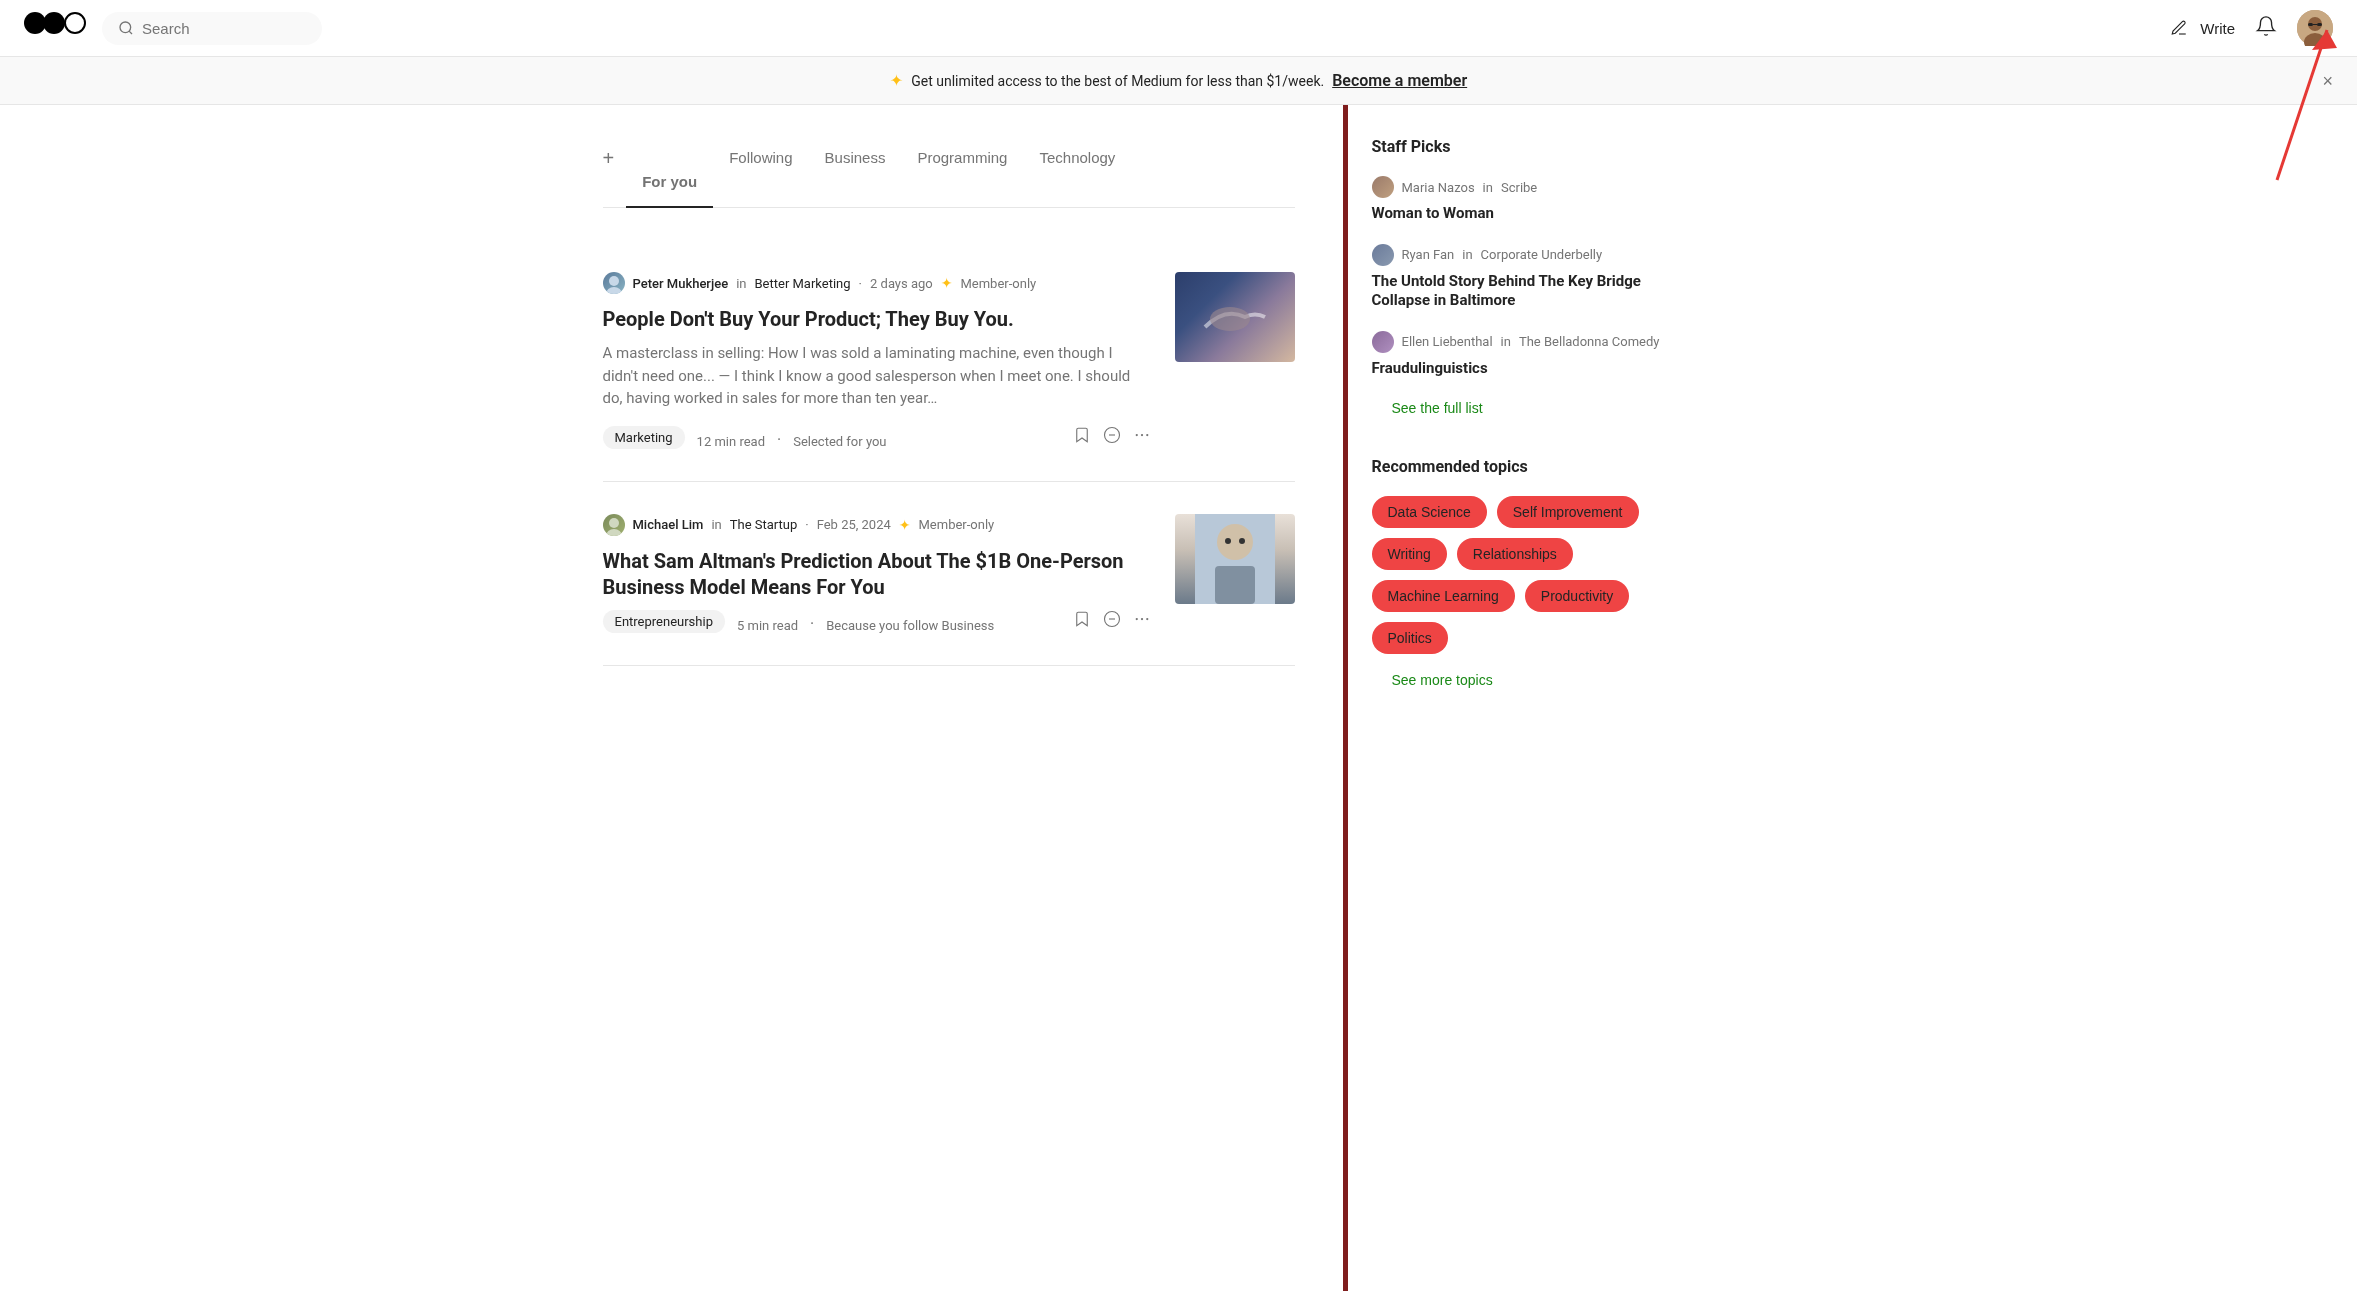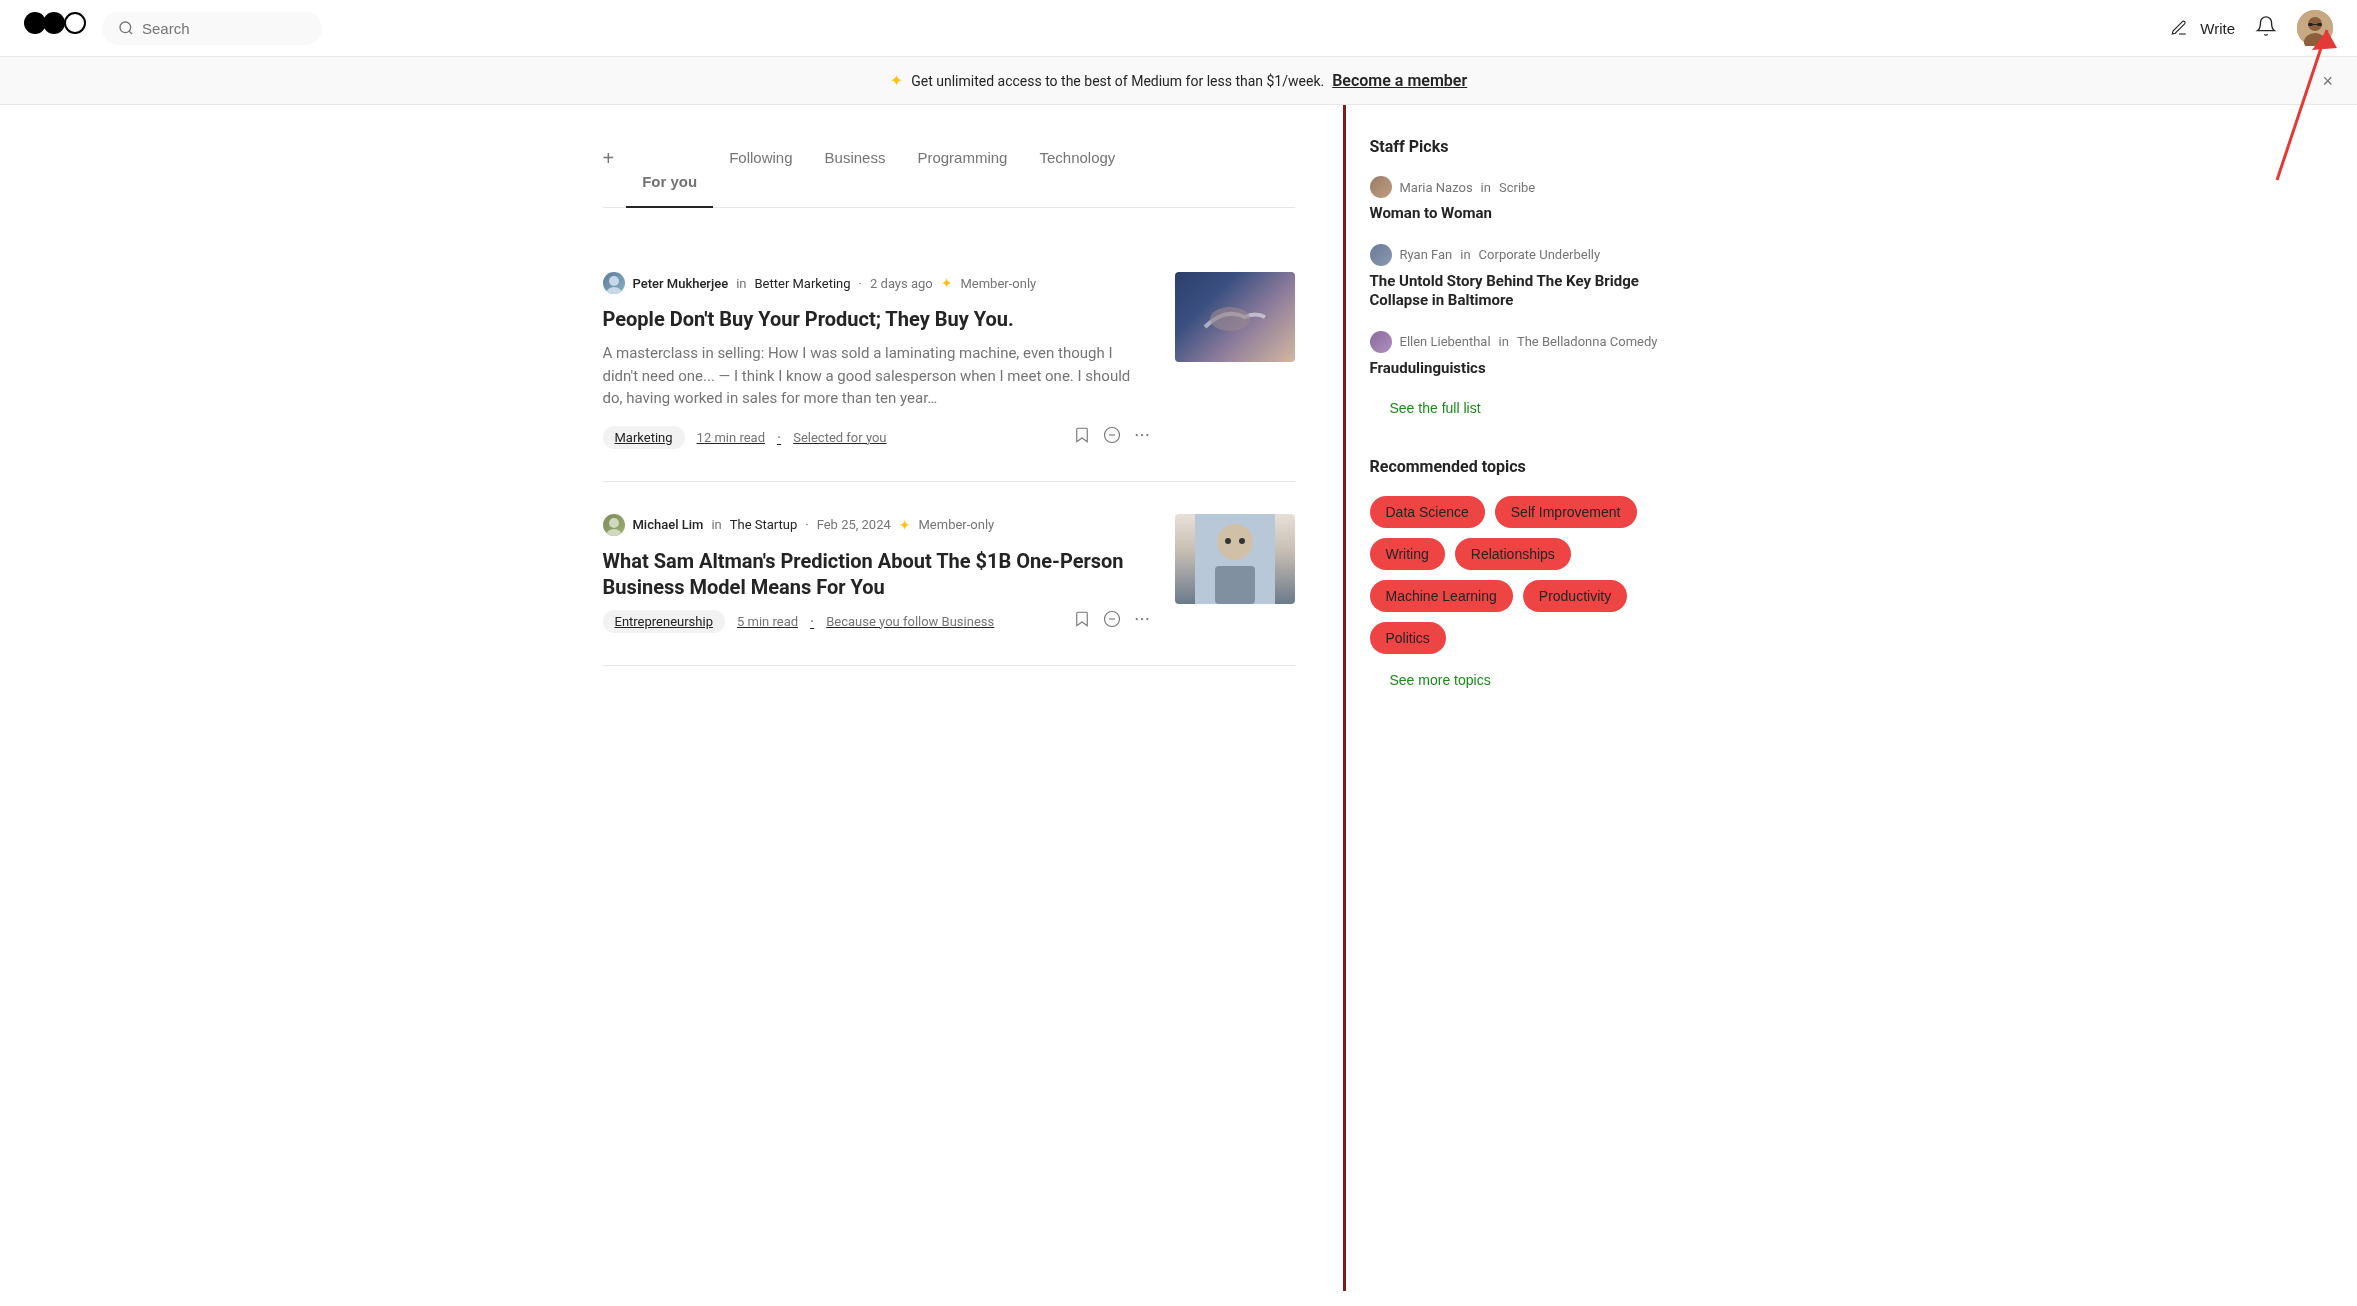--- a/index.html
+++ b/index.html
@@ -63,21 +63,21 @@
     }
 
     
     .main-layout {
       display: flex;
       max-width: 1200px;
       margin: 0 auto;
       padding: 0 24px;
     }
     .content-area { flex: 1; max-width: 740px; padding-right: 48px; }
-    .sidebar { width: 340px; padding-top: 32px; padding-left: 24px; border-left: 3px solid #7f1d1d; min-height: calc(100vh - 120px); }
+    .sidebar { width: 340px; padding-top: 32px; padding-left: 24px; border-left: 5px solid #7f1d1d; min-height: calc(100vh - 120px); }
 
     
     .tabs {
       display: flex; align-items: center; gap: 0;
       padding: 20px 0 0 0;
       border-bottom: 1px solid #e6e6e6;
       margin-bottom: 32px;
     }
     .tab-add {
       background: none; border: none; cursor: pointer;
@@ -118,21 +118,21 @@
     .pub-name { color: #242424; }
     .member-star { color: #FFC017; font-size: 14px; }
     .article-title {
       font-size: 20px; font-weight: 700; color: #242424;
       line-height: 1.3; margin-bottom: 10px;
     }
     .article-excerpt {
       font-size: 15px; color: #757575; line-height: 1.5; margin-bottom: 16px;
     }
     .article-footer {
-      display: flex; align-items: center; gap: 12px; text-decoration: underline;
+      display: flex; align-items: flex-end; gap: 12px;
     }
     .tag-pill {
       background: #f2f2f2; border-radius: 24px;
       padding: 4px 12px; font-size: 13px; color: #242424;
     }
     .read-time { font-size: 13px; color: #757575; }
     .dot { color: #757575; }
     .footer-actions {
       display: flex; align-items: center; gap: 12px; margin-left: auto;
     }

